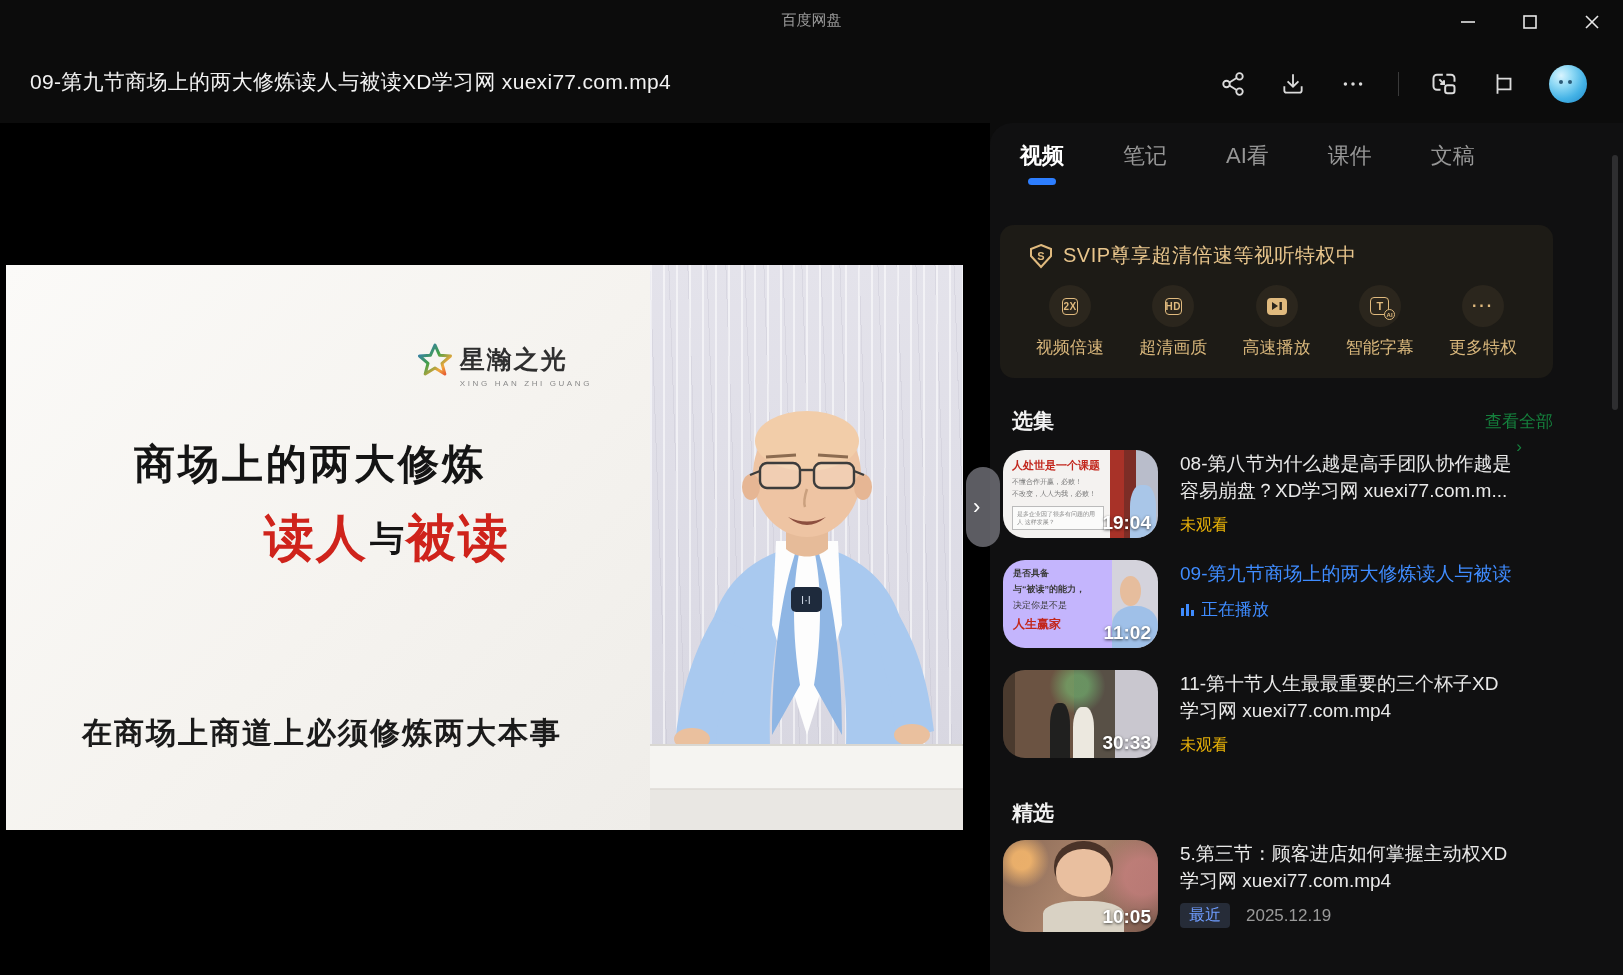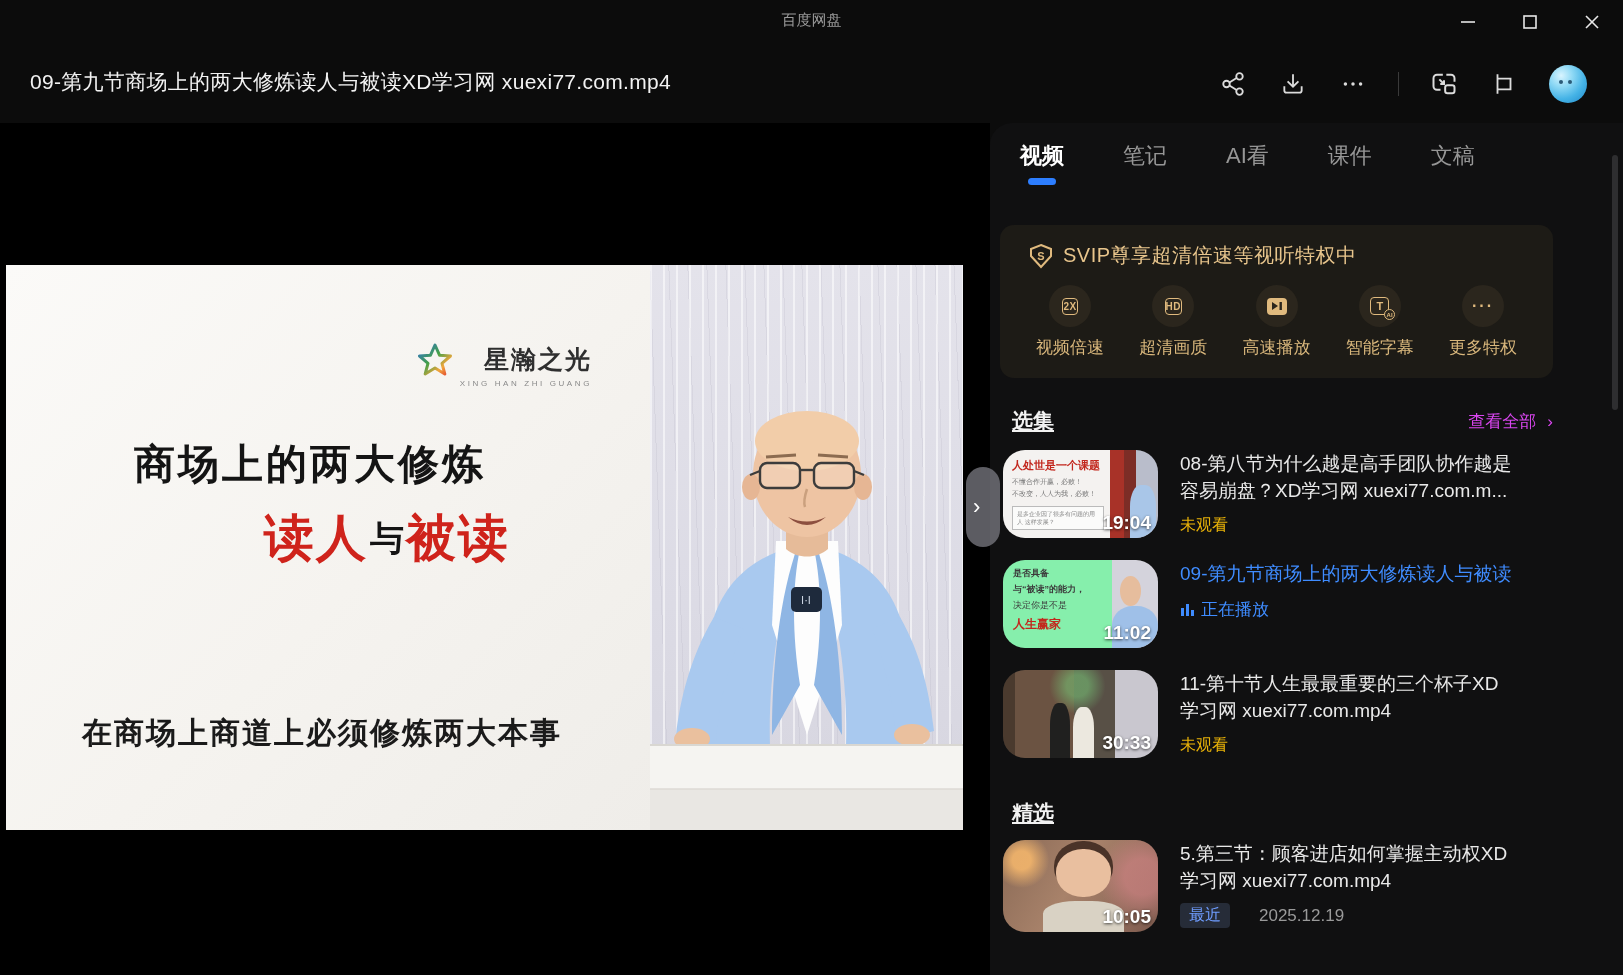--- a/index.html
+++ b/index.html
@@ -24,21 +24,21 @@
   .avatar { width:38px; height:38px; border-radius:50%; cursor:pointer;
     background: radial-gradient(circle at 32% 28%, #d8f4ff 0%, #8fd9f5 30%, #45b3e6 62%, #1f86c9 100%); position:relative; }
   .avatar::after { content:""; position:absolute; left:10px; top:15px; width:4px; height:4px; border-radius:50%; background:#2b5a78; box-shadow:9px 0 0 #2b5a78; }
 
   
   .main { position:absolute; top:123px; left:0; width:1623px; height:852px; }
   .video-area { position:absolute; left:0; top:0; width:990px; height:852px; background:#000; }
   .panel { position:absolute; left:990px; top:0; width:633px; height:852px; background:#101011; border-top-left-radius:22px; }
 
   
-  .video-frame { position:absolute; left:6px; top:142px; width:1116px; height:565px; display:flex; cursor:pointer;text-align:right; }
+  .video-frame { position:absolute; left:6px; top:142px; width:1116px; height:565px; display:flex; cursor:pointer; }
   .slide { position:relative; width:644px; height:565px; background:linear-gradient(135deg,#fbfaf8 0%,#f5f3ef 55%,#efede9 100%); overflow:hidden; }
   .slide-logo { position:absolute; right:58px; top:78px; display:flex; align-items:flex-start; gap:8px; }
   .slide-logo-text .cn { font-size:25px; font-weight:bold; color:#2f2f2f; letter-spacing:2px; }
   .slide-logo-text .en { font-size:8px; color:#8a8a8a; letter-spacing:2.6px; margin-top:3px; }
   .slide-title { position:absolute; left:128px; top:172px; font-size:41px; font-weight:bold; color:#141414; letter-spacing:3px; }
   .slide-sub { position:absolute; left:258px; top:240px; display:flex; align-items:center; }
   .slide-sub .red { font-size:50px; font-weight:bold; color:#cf231b; letter-spacing:2px; }
   .slide-sub .mid { font-size:34px; font-weight:bold; color:#141414; margin:0 2px; }
   .slide-bottom { position:absolute; left:76px; top:448px; font-size:30px; font-weight:bold; color:#1a1a1a; letter-spacing:2px; }
   .speaker { position:relative; width:313px; height:565px;
@@ -69,46 +69,46 @@
   .feat-circle { width:42px; height:42px; border-radius:50%; background:#2b261d; display:flex; align-items:center; justify-content:center; }
   .feat-label { margin-top:9px; font-size:17px; color:#d9b77c; }
   .chip { border:1.5px solid #e0ba7e; border-radius:4px; color:#e0ba7e; font-size:10px; font-weight:bold; padding:2px 0; letter-spacing:.5px; }
   .ff-box { width:20px; height:17px; border-radius:4px; background:#e0ba7e; display:flex; align-items:center; justify-content:center; }
   .ff-box svg { fill:#2b261d; }
   .tbox { position:relative; border:1.5px solid #e0ba7e; border-radius:4px; color:#e0ba7e; font-size:11px; font-weight:bold; padding:2px 5px; }
   .tbox .ai { position:absolute; right:-7px; bottom:-6px; background:#2b261d; border:1.2px solid #e0ba7e; border-radius:50%; font-size:6px; padding:1.5px; color:#e0ba7e; }
   .dots3 { color:#e0ba7e; font-size:16px; font-weight:bold; letter-spacing:2px; }
 
   
-  .section-head { position:absolute; left:22px; font-size:21px; font-weight:bold; color:#f2f2f2;text-decoration:underline; }
-  .view-all { position:absolute; right:70px; font-size:17px; color:#d946ef; cursor:pointer; display:flex; align-items:center; gap:11px; }
+  .section-head { position:absolute; left:22px; font-size:21px; font-weight:bold; color:#f2f2f2; }
+  .view-all { position:absolute; right:70px; font-size:17px; color:#15803d; cursor:pointer; display:flex; align-items:center; gap:4px;flex-direction:column; }
 
   .list-item { position:absolute; left:13px; width:540px; height:88px; cursor:pointer; }
   .thumb { position:absolute; left:0; top:0; width:155px; height:88px; border-radius:22px; overflow:hidden; background:#222; }
   .duration { position:absolute; right:7px; bottom:4px; font-size:19px; font-weight:bold; color:#fff; text-shadow:0 1px 3px rgba(0,0,0,.7); z-index:3; }
   .item-text { position:absolute; left:177px; top:0; width:365px; }
   .item-title { font-size:19px; line-height:27px; color:#e9e9e9; }
   .item-title.blue { color:#3f8cff; }
   .item-status { margin-top:11px; font-size:16px; color:#eab308; display:flex; align-items:center; gap:6px; }
   .item-status.playing { color:#3f8cff; font-size:17px; }
-  .badge-row { margin-top:9px; display:flex; align-items:center; gap:29px; }
+  .badge-row { margin-top:9px; display:flex; align-items:center; gap:16px; }
   .badge { background:#262c38; color:#6f9dff; font-size:16px; border-radius:4px; padding:2px 9px; }
   .date { font-size:17px; color:#9a9a9a; }
 
   
   .t08-slide { position:absolute; left:0; top:0; width:69%; height:100%; background:#f4f2f0; padding:8px 0 0 9px; }
   .t08-slide .r1 { color:#c2271d; font-size:11px; font-weight:bold; }
   .t08-slide .r2 { color:#777; font-size:7px; margin-top:4px; }
   .t08-slide .r3 { color:#777; font-size:7px; margin-top:2px; }
   .t08-slide .box { margin-top:7px; margin-right:6px; border:1px solid #bbb; background:#fbfbfa; color:#888; font-size:6px; padding:3px 4px; line-height:8px; }
   .t08-right { position:absolute; right:0; top:0; width:31%; height:100%;
     background:linear-gradient(90deg,#a83228 0 30%, #7c2d26 30% 55%, #b9bdcb 55% 100%); }
   .t08-right::after { content:""; position:absolute; right:2px; bottom:0; width:55%; height:60%; border-radius:40% 40% 0 0; background:#a9c6e8; }
 
-  .t09-slide { position:absolute; left:0; top:0; width:70%; height:100%; background:#86efac; padding:7px 0 0 10px; }
+  .t09-slide { position:absolute; left:0; top:0; width:70%; height:100%; background:#c4b5fd; padding:7px 0 0 10px; }
   .t09-slide .l1 { color:#3c3c3c; font-size:9px; font-weight:bold; }
   .t09-slide .l2 { color:#3c3c3c; font-size:9px; font-weight:bold; margin-top:3px; }
   .t09-slide .l3 { color:#3c3c3c; font-size:9px; margin-top:3px; }
   .t09-slide .l4 { color:#c2271d; font-size:12px; font-weight:bold; margin-top:4px; }
   .t09-right { position:absolute; right:0; top:0; width:30%; height:100%; background:linear-gradient(#d4d3dc 0 55%, #c9c8d3 100%); }
   .t09-right::before { content:""; position:absolute; left:18%; top:18%; width:46%; height:34%; border-radius:50%; background:#e6bd9d; }
   .t09-right::after { content:""; position:absolute; left:0; bottom:0; width:100%; height:48%; border-radius:45% 45% 0 0; background:#9fc0e8; }
 
   .t10-photo { position:absolute; inset:0;
     background:

